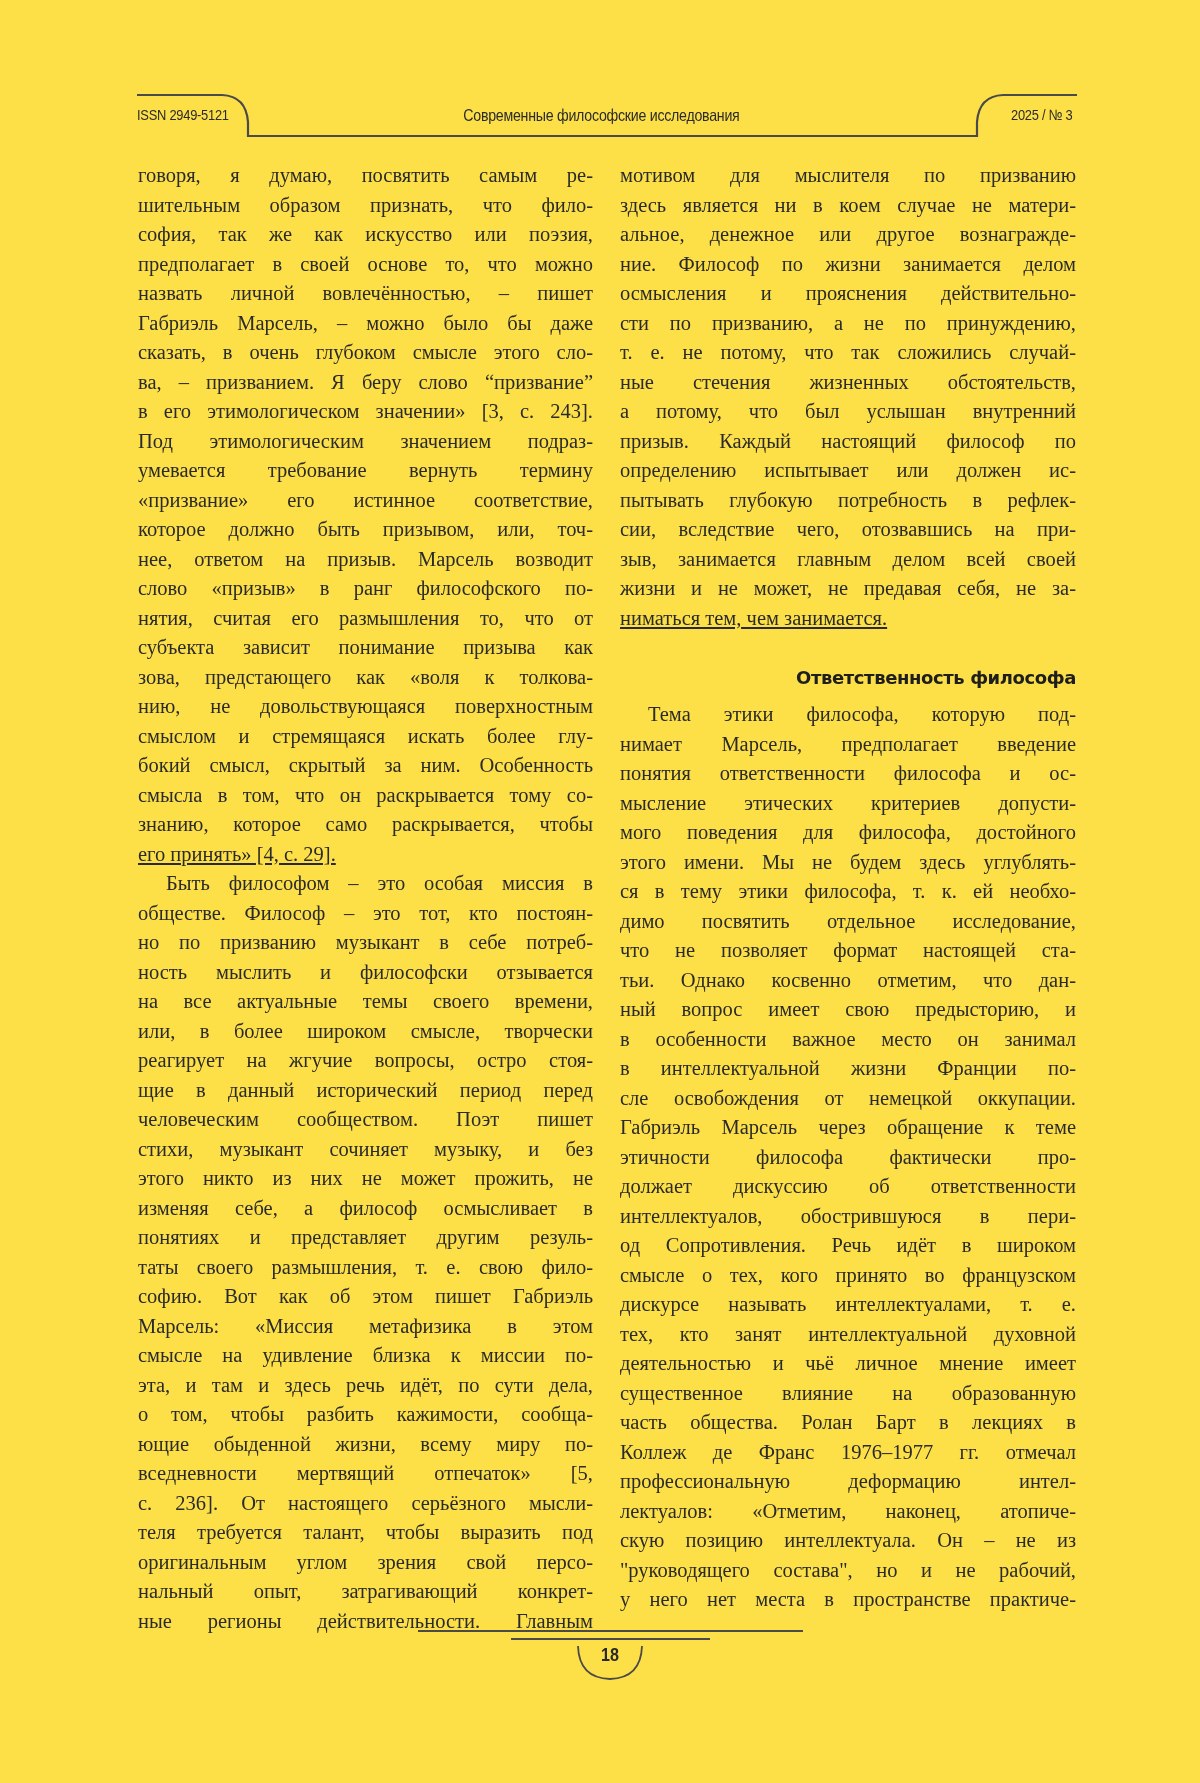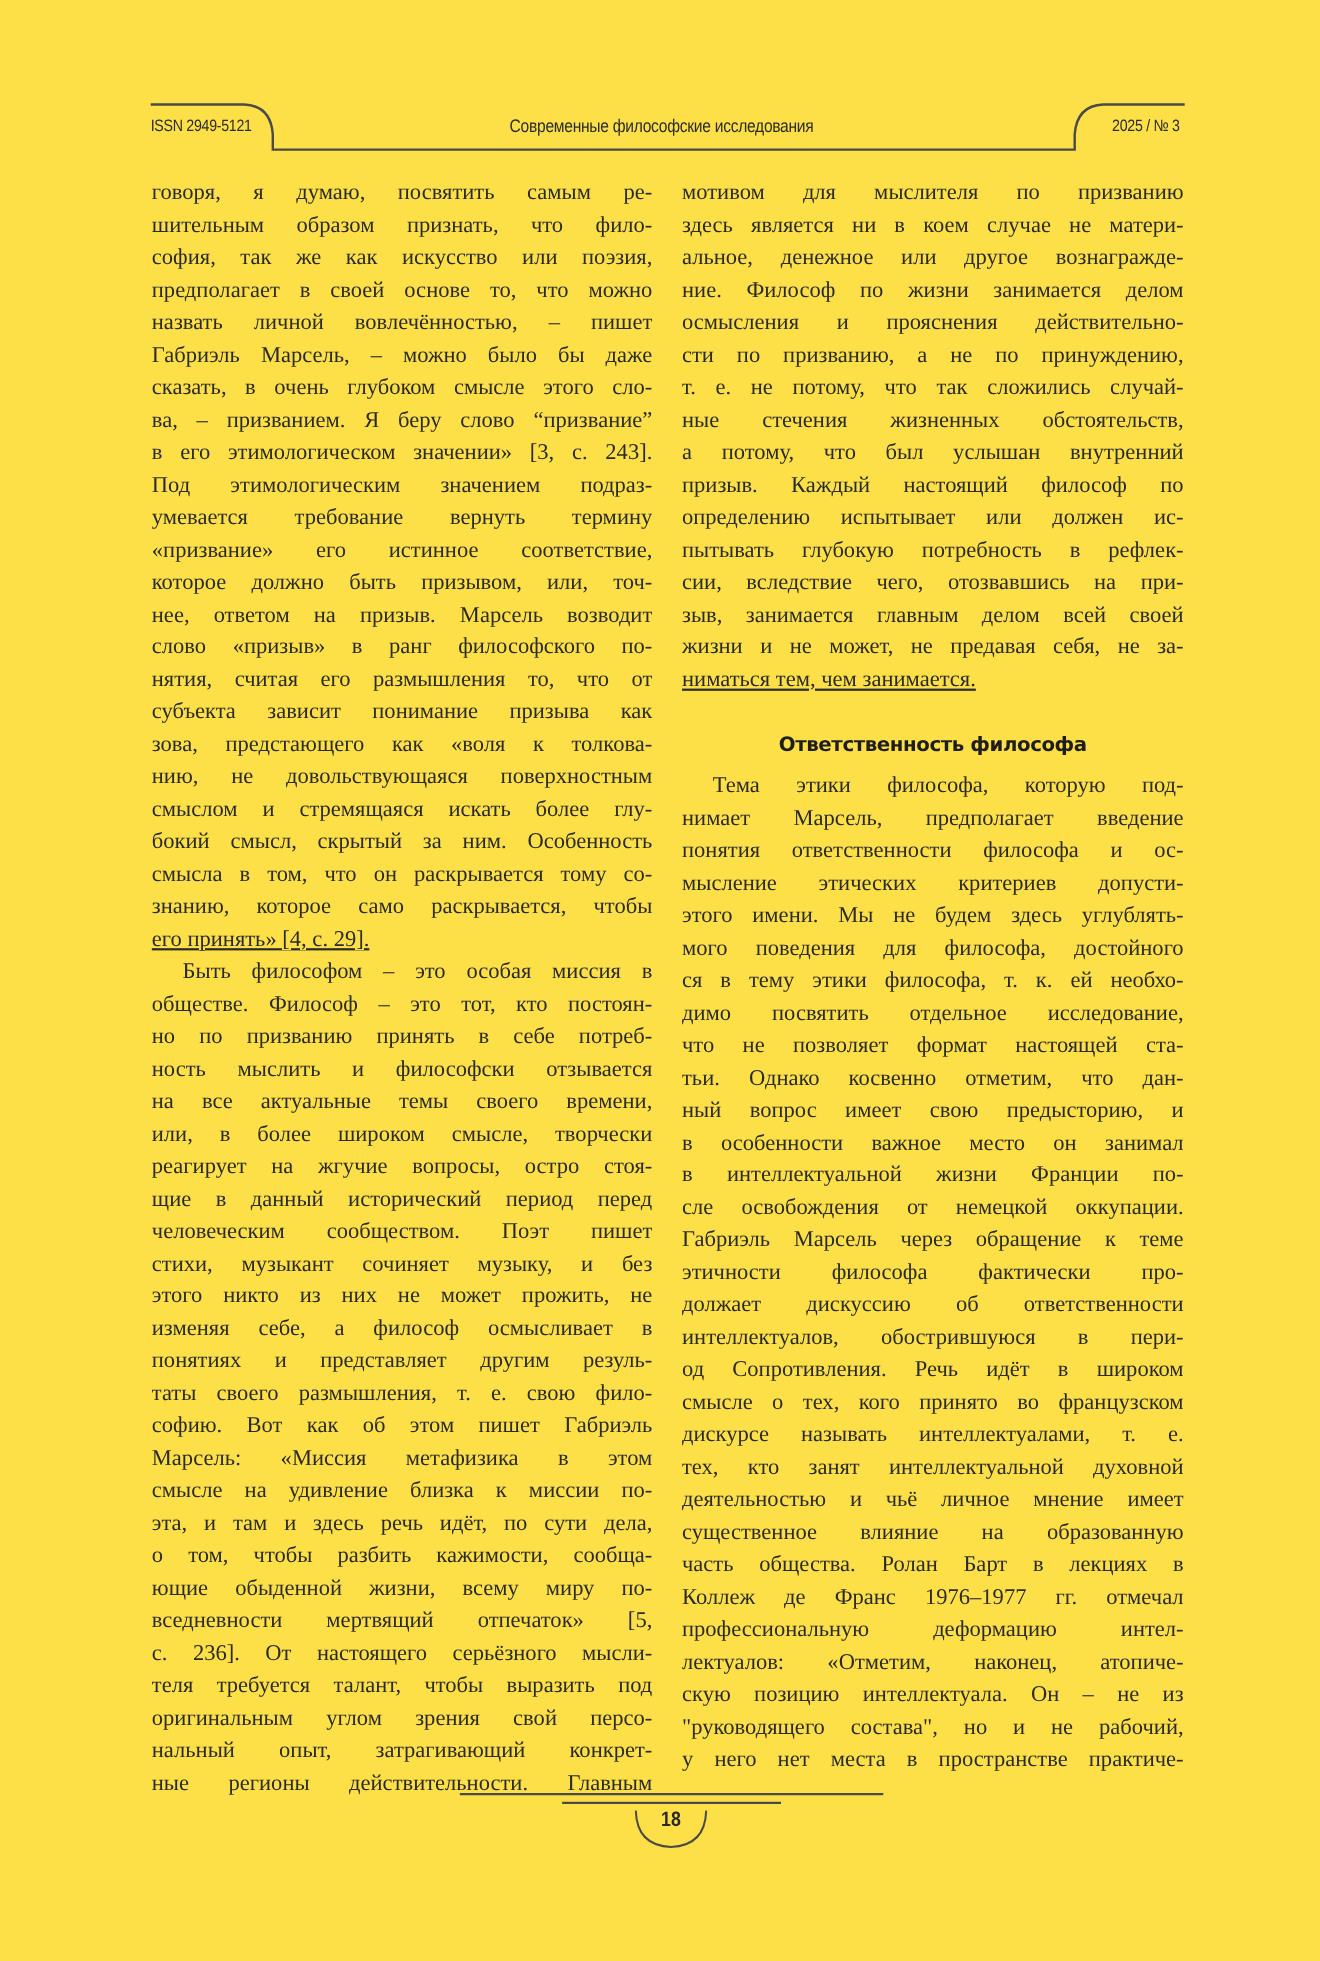--- a/index.html
+++ b/index.html
@@ -10,21 +10,21 @@
   #hdr-issn { left: 137px; }
   #hdr-title { left: 0; width: 1200px; text-align: center; transform: scaleX(0.86); transform-origin: 610px center; font-size: 16.5px; }
   #hdr-issue { left: 1011px; }
   .col { position: absolute; top: 161px; font-family: "Liberation Serif", serif; font-size: 20.5px; color: #2a2a2a; }
   #col-left { left: 138px; width: 455px; }
   #col-right { left: 620px; width: 456px; }
   .line { display: block; height: 29.5px; line-height: 29.5px; text-align: justify; text-align-last: justify; white-space: nowrap; overflow: visible; }
   .line.last { text-align-last: left; text-decoration: underline; }
   .line.indent { padding-left: 28px; }
   .gap { display: block; height: 30px; }
-  .heading { display: block; height: 37px; line-height: 30px; text-align: center; font-family: "DejaVu Sans", sans-serif; font-weight: bold; font-size: 18px; color: #1e1e1e; letter-spacing: -0.4px; }
+  .heading { display: block; height: 37px; line-height: 30px; text-align: right; font-family: "DejaVu Sans", sans-serif; font-weight: bold; font-size: 18px; color: #1e1e1e; letter-spacing: -0.4px; }
   .footer-svg { position: absolute; left: 0; top: 0; }
   #page-number { position: absolute; left: 585px; top: 1644px; width: 50px; text-align: center; font-family: "Liberation Sans", sans-serif; font-size: 19px; font-weight: bold; color: #2a2a2a; transform: scaleX(0.85); }
 </style>
 </head>
 <body>
 
 <div class="page">
 
   <svg class="hdr-svg" width="1200" height="160" viewBox="0 0 1200 160">
     <path d="M137 95 L222 95 Q246 96 248 122 L248 136 L977 136 L977 122 Q979 96 1003 95 L1077 95" fill="none" stroke="#4a4a4a" stroke-width="2.2"></path>
@@ -53,21 +53,21 @@
       <span class="line">субъекта зависит понимание призыва как</span>
       <span class="line">зова, предстающего как «воля к толкова-</span>
       <span class="line">нию, не довольствующаяся поверхностным</span>
       <span class="line">смыслом и стремящаяся искать более глу-</span>
       <span class="line">бокий смысл, скрытый за ним. Особенность</span>
       <span class="line">смысла в том, что он раскрывается тому со-</span>
       <span class="line">знанию, которое само раскрывается, чтобы</span>
       <span class="line last">его принять» [4, с. 29].</span>
       <span class="line indent">Быть философом – это особая миссия в</span>
       <span class="line">обществе. Философ – это тот, кто постоян-</span>
-      <span class="line">но по призванию принять в себе потреб-</span>
+      <span class="line">но по призванию музыкант в себе потреб-</span>
       <span class="line">ность мыслить и философски отзывается</span>
       <span class="line">на все актуальные темы своего времени,</span>
       <span class="line">или, в более широком смысле, творчески</span>
       <span class="line">реагирует на жгучие вопросы, остро стоя-</span>
       <span class="line">щие в данный исторический период перед</span>
       <span class="line">человеческим сообществом. Поэт пишет</span>
       <span class="line">стихи, музыкант сочиняет музыку, и без</span>
       <span class="line">этого никто из них не может прожить, не</span>
       <span class="line">изменяя себе, а философ осмысливает в</span>
       <span class="line">понятиях и представляет другим резуль-</span>
@@ -105,22 +105,22 @@
         <span class="line">жизни и не может, не предавая себя, не за-</span>
         <span class="line last">ниматься тем, чем занимается.</span>
       </div>
     <div class="gap"></div>
     <div class="heading">Ответственность философа</div>
     <div id="right-after">
         <span class="line indent">Тема этики философа, которую под-</span>
         <span class="line">нимает Марсель, предполагает введение</span>
         <span class="line">понятия ответственности философа и ос-</span>
         <span class="line">мысление этических критериев допусти-</span>
+        <span class="line">мого поведения для философа, достойного</span>
         <span class="line">этого имени. Мы не будем здесь углублять-</span>
-        <span class="line">мого поведения для философа, достойного</span>
         <span class="line">ся в тему этики философа, т. к. ей необхо-</span>
         <span class="line">димо посвятить отдельное исследование,</span>
         <span class="line">что не позволяет формат настоящей ста-</span>
         <span class="line">тьи. Однако косвенно отметим, что дан-</span>
         <span class="line">ный вопрос имеет свою предысторию, и</span>
         <span class="line">в особенности важное место он занимал</span>
         <span class="line">в интеллектуальной жизни Франции по-</span>
         <span class="line">сле освобождения от немецкой оккупации.</span>
         <span class="line">Габриэль Марсель через обращение к теме</span>
         <span class="line">этичности философа фактически про-</span>

